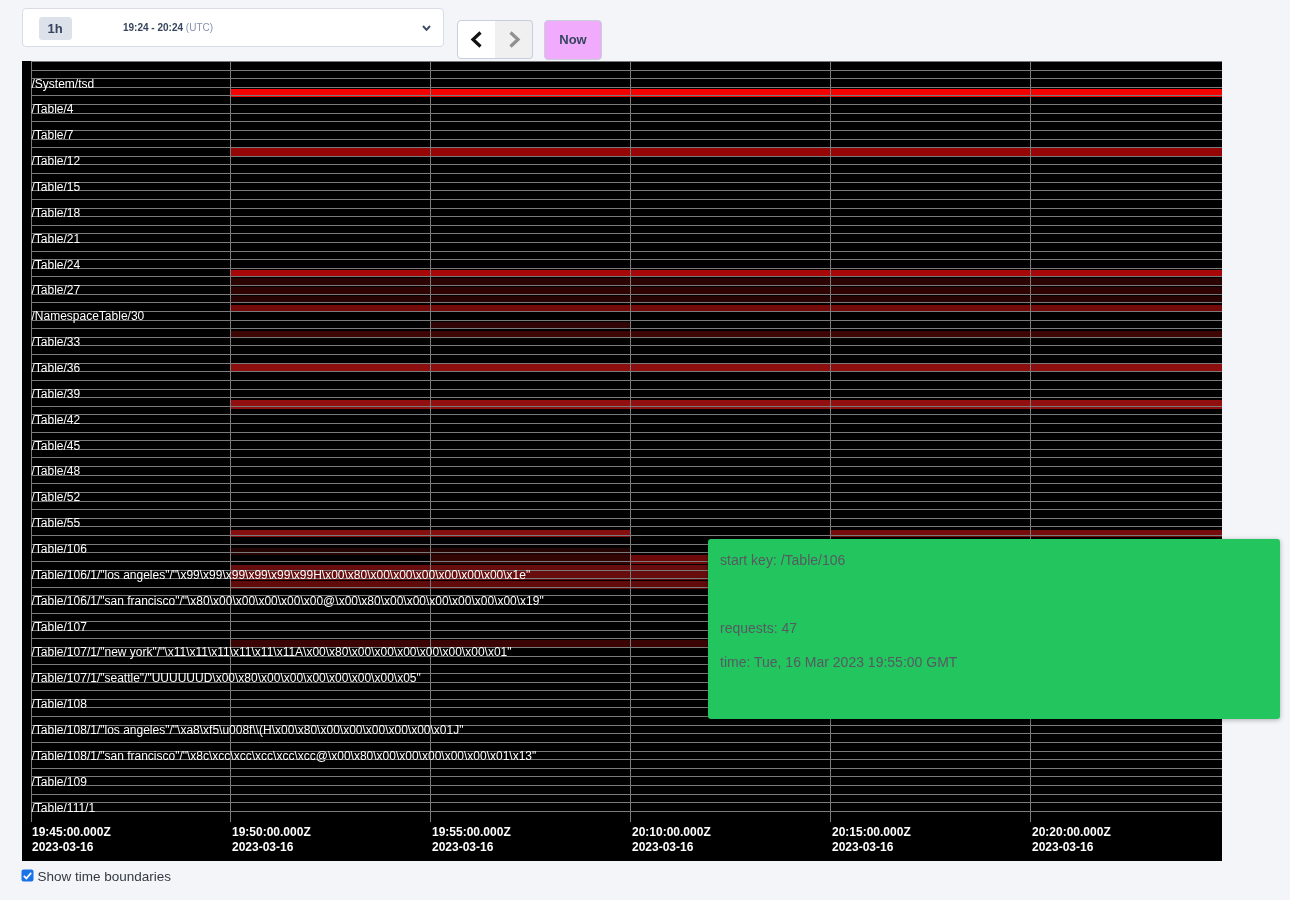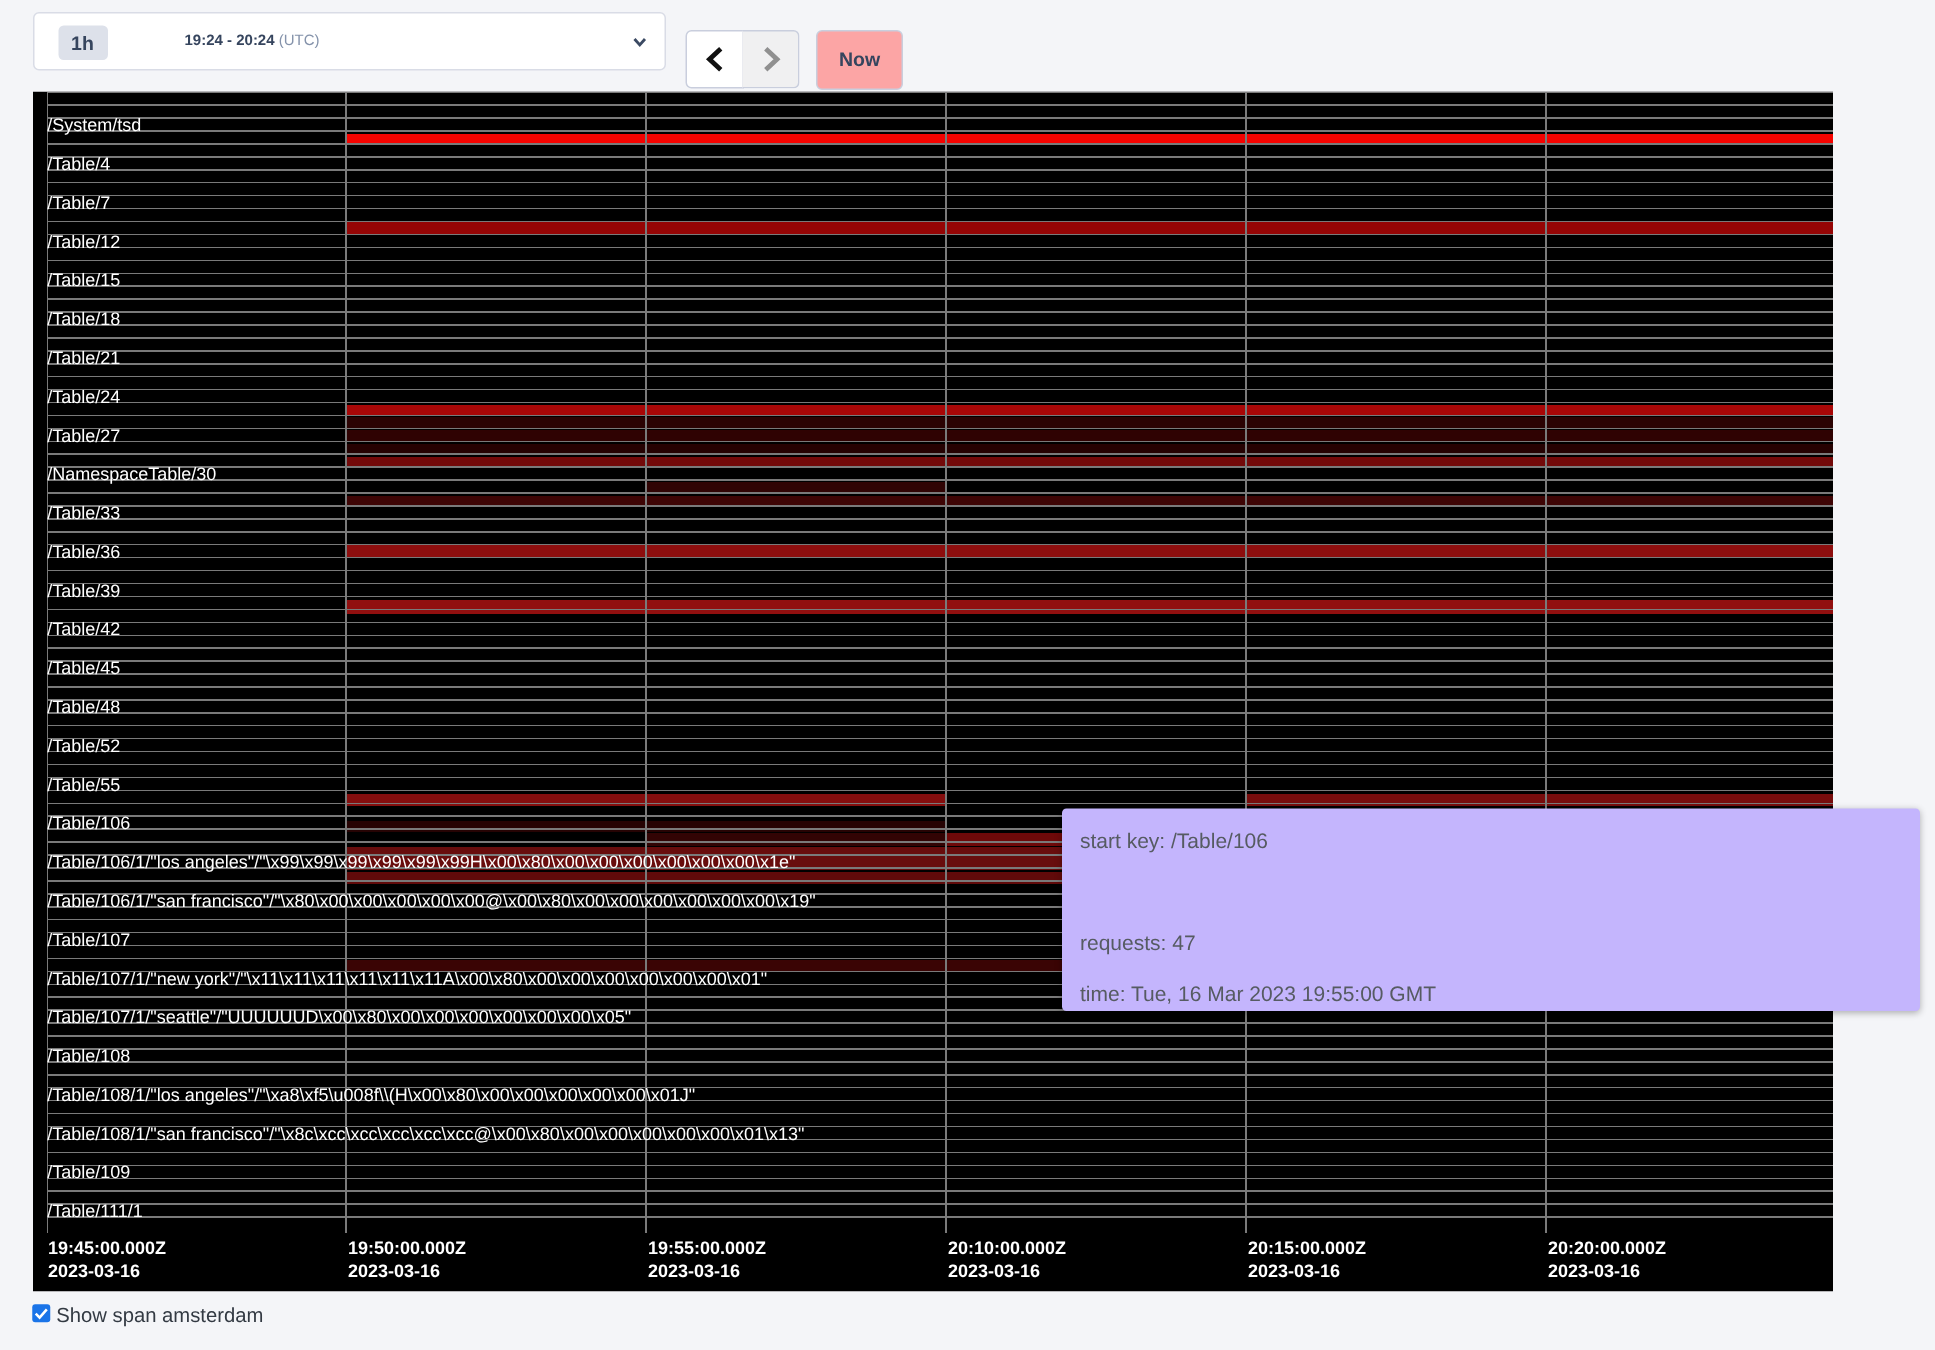--- a/index.html
+++ b/index.html
@@ -7,23 +7,23 @@
   .rangebox{position:absolute;left:22px;top:8px;width:420px;height:37px;background:#fff;border:1px solid #d9dce6;border-radius:4px;}
   .badge{position:absolute;left:15.5px;top:7.5px;width:33px;height:23px;background:#dde1ea;border-radius:3.5px;color:#36455e;font-weight:bold;font-size:13px;text-align:center;line-height:23px;}
   .timetext{position:absolute;left:60px;top:0;line-height:37px;font-size:10px;font-weight:bold;color:#36455e;white-space:nowrap;margin-left:40px;}
   .utc{font-weight:normal;color:#8593ab;}
   .ddchev{position:absolute;left:398.5px;top:15.5px;}
   .navgrp{position:absolute;left:456.5px;top:20px;height:37px;}
   .navbtn{position:absolute;top:0;width:37px;height:37px;border:1px solid #c9cedd;background:#fff;}
   .navbtn.left{left:0;border-radius:4px 0 0 4px;}
   .navbtn.right{left:38px;border-radius:0 4px 4px 0;background:#f0f0f1;border-left:none;}
   .navbtn svg{position:absolute;left:11px;top:10px;}
-  .nowbtn{position:absolute;left:544px;top:20px;width:56px;height:37.5px;border:1px solid #c9cedd;border-radius:4px;background:#fca5a5;color:#36455e;font-weight:bold;font-size:13px;text-align:center;line-height:37.5px;}
+  .nowbtn{position:absolute;left:544px;top:20px;width:56px;height:37.5px;border:1px solid #c9cedd;border-radius:4px;background:#f0abfc;color:#36455e;font-weight:bold;font-size:13px;text-align:center;line-height:37.5px;}
   #chart{position:absolute;left:22px;top:61px;}
-  .tooltip{position:absolute;left:708px;top:539px;width:572px;height:135px;background:#c4b5fd;border-radius:3px;box-shadow:0 1px 5px rgba(0,0,0,0.3);text-decoration:underline;}
+  .tooltip{position:absolute;left:708px;top:539px;width:572px;height:180px;background:#22c55e;border-radius:3px;box-shadow:0 1px 5px rgba(0,0,0,0.3);text-decoration:underline;}
   .tooltip p{position:absolute;left:12px;margin:0;font-size:14px;color:#565b62;white-space:nowrap;}
   .cbrow{position:absolute;left:21px;top:868px;}
   .cbl{position:absolute;left:16.5px;top:1px;font-size:13.5px;color:#333a43;white-space:nowrap;}
 </style>
 </head>
 <body>
   <div class="rangebox">
     <span class="badge">1h</span>
     <span class="timetext">19:24 - 20:24 <span class="utc">(UTC)</span></span>
     <svg class="ddchev" width="9" height="7" viewBox="0 0 9 7">
@@ -203,14 +203,14 @@
   <div class="tooltip">
     <p style="top:13px">start key: /Table/106</p>
     <p style="top:81px">requests: 47</p>
     <p style="top:115px">time: Tue, 16 Mar 2023 19:55:00 GMT</p>
   </div>
   <div class="cbrow">
     <svg width="13" height="13" viewBox="0 0 13 13" style="position:absolute;top:0.5px">
       <rect x="0.5" y="0.5" width="12" height="12" rx="2" fill="#1a74e8"></rect>
       <path d="M2.8 6.8 L5.4 9.4 L10.2 3.9" fill="none" stroke="#fff" stroke-width="1.7"></path>
     </svg>
-    <span class="cbl">Show span amsterdam</span>
+    <span class="cbl">Show time boundaries</span>
   </div>
 
 </body></html>

